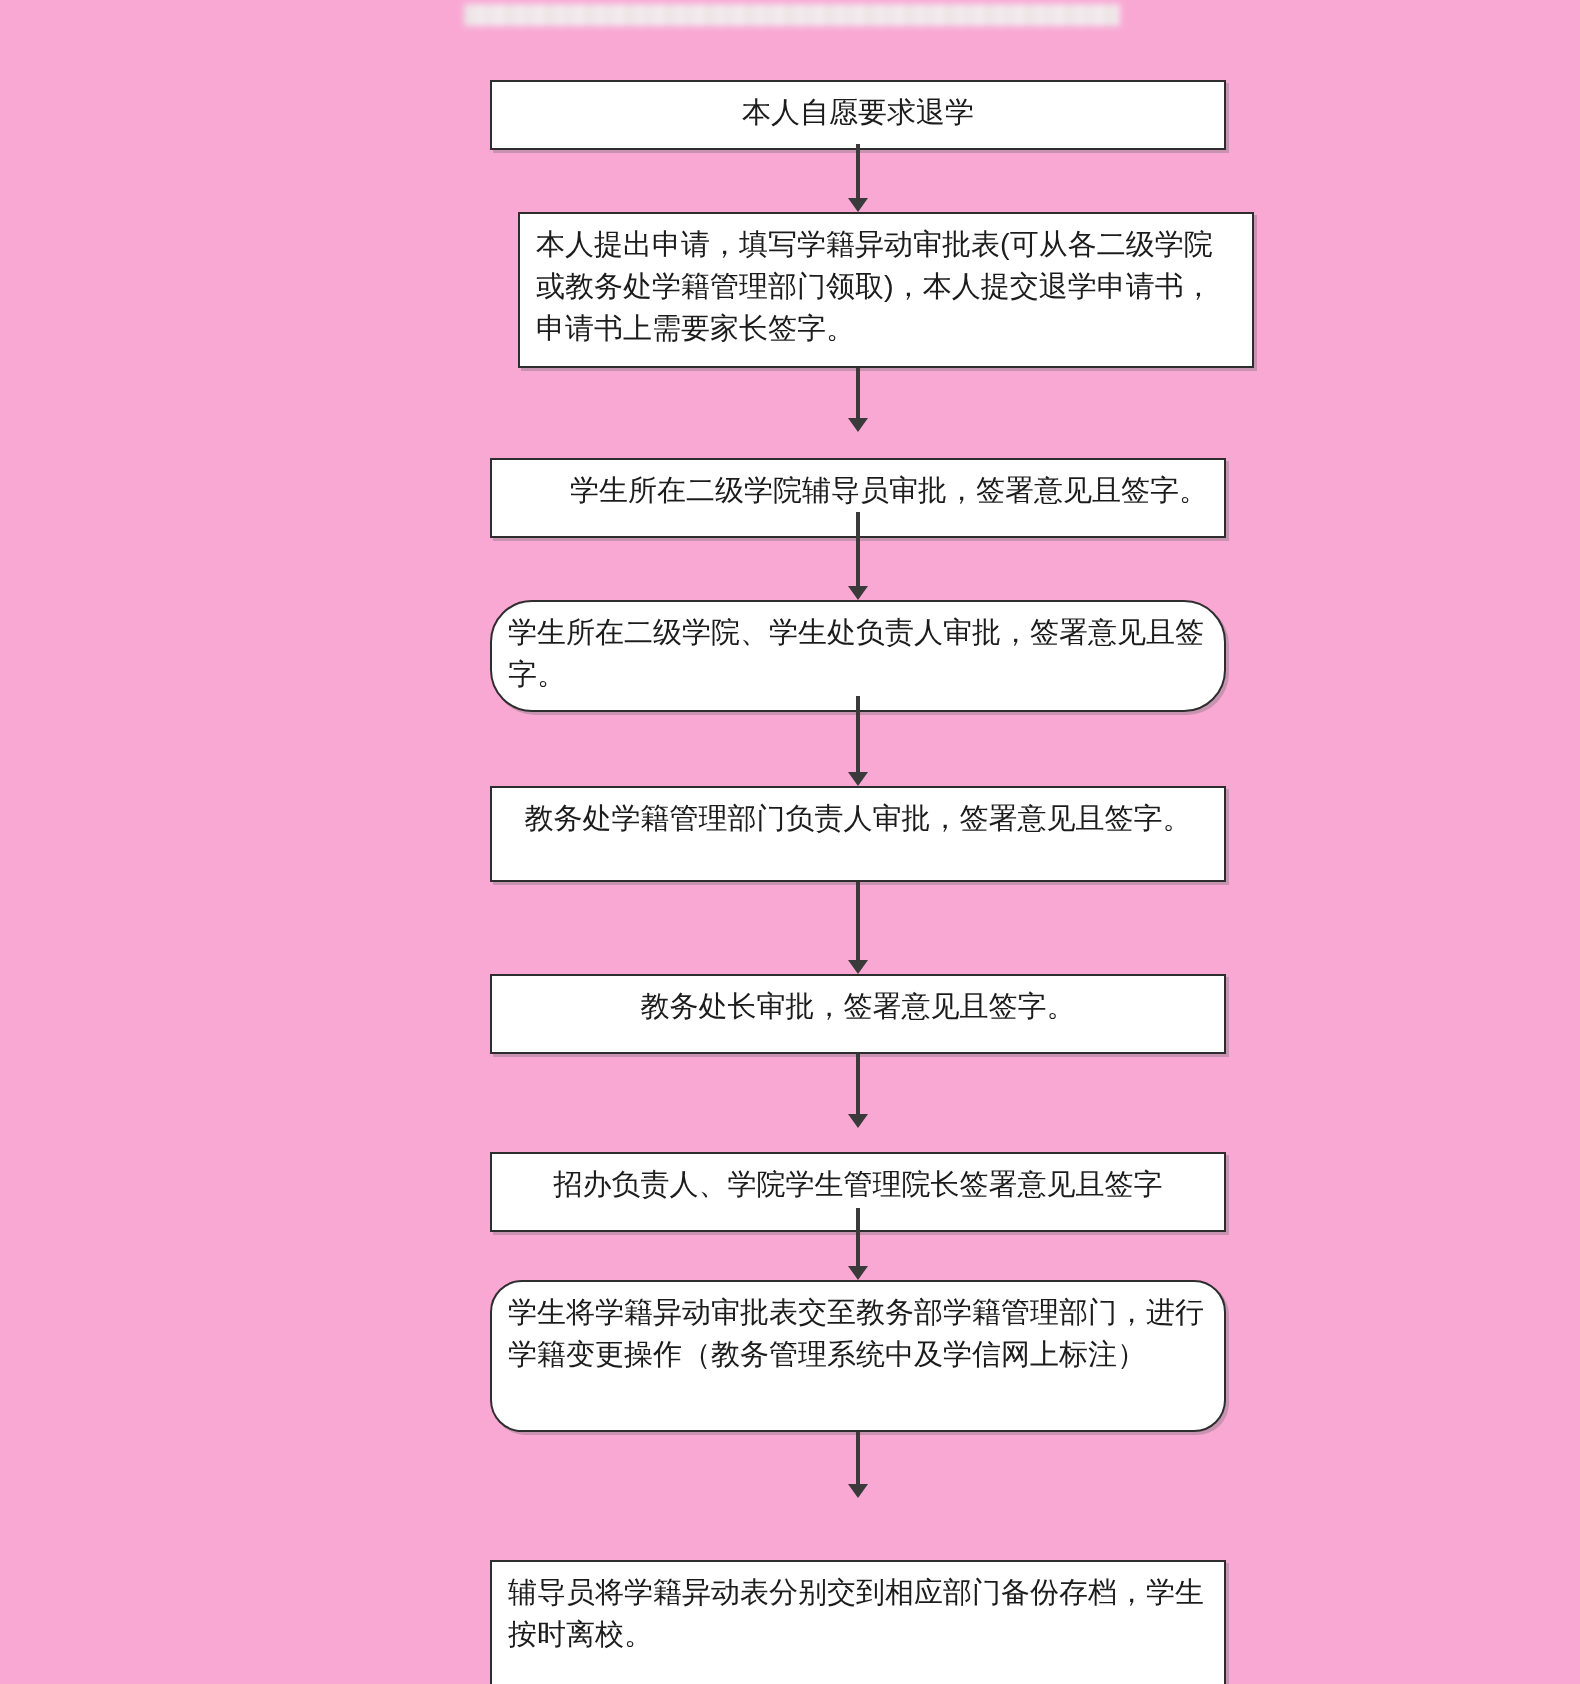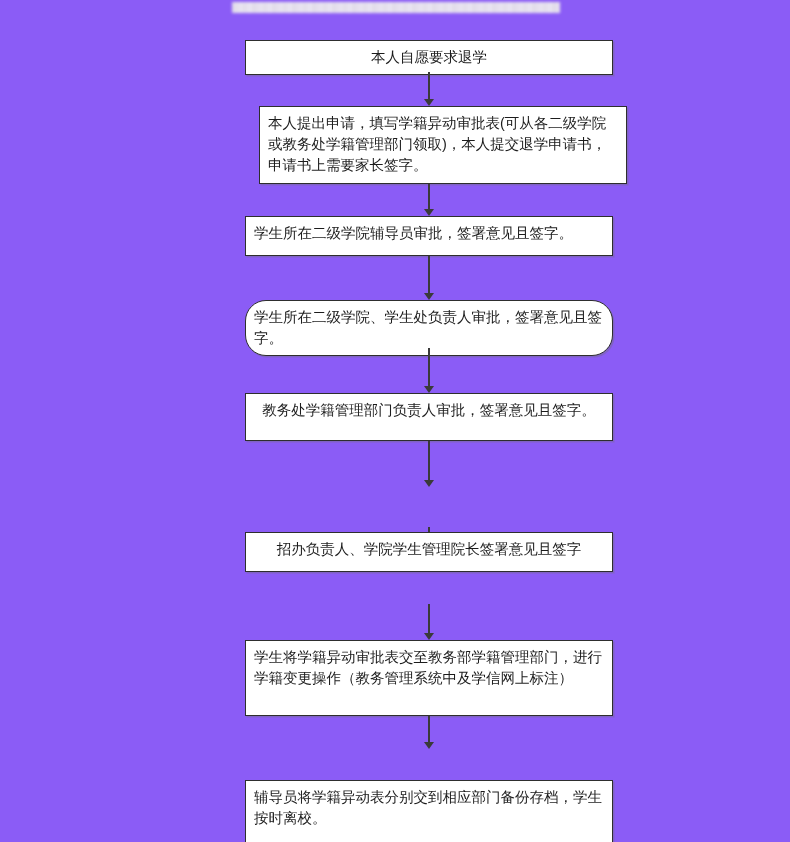--- a/index.html
+++ b/index.html
@@ -4,21 +4,21 @@
 <style>
   html, body {
     margin: 0;
     padding: 0;
     background: #ffffff;
   }
   .canvas {
     position: relative;
     width: 790px;
     height: 842px;
-    background: #8b5cf6;
+    background: #f9a8d4;
     overflow: hidden;
     font-family: "Liberation Sans", "DejaVu Sans", sans-serif;
   }
   
   .ghost-bar {
     position: absolute;
     left: 232px;
     top: 2px;
     width: 328px;
     height: 11px;
@@ -87,21 +87,21 @@
 
   <div class="node left" style="top:106px; min-height:78px;margin-left:14px;">
     <span class="node-text">本人提出申请，填写学籍异动审批表(可从各二级学院或教务处学籍管理部门领取)，本人提交退学申请书，申请书上需要家长签字。</span>
   </div>
 
   <div class="arrow" style="top:184px; height:32px;">
     <div class="arrow-line"></div>
     <div class="arrow-head"></div>
   </div>
 
-  <div class="node left" style="top:216px; min-height:40px;">
+  <div class="node left" style="top:229px; min-height:40px;justify-content:flex-end;">
     <span class="node-text">学生所在二级学院辅导员审批，签署意见且签字。</span>
   </div>
 
   <div class="arrow" style="top:256px; height:44px;">
     <div class="arrow-line"></div>
     <div class="arrow-head"></div>
   </div>
 
   <div class="node left" style="top:300px; min-height:48px;border-radius:21px;">
     <span class="node-text">学生所在二级学院、学生处负责人审批，签署意见且签字。</span>
@@ -114,36 +114,39 @@
 
   <div class="node center" style="top:393px; min-height:48px;font-family:Liberation Serif, serif;">
     <span class="node-text">教务处学籍管理部门负责人审批，签署意见且签字。</span>
   </div>
 
   <div class="arrow" style="top:441px; height:46px;">
     <div class="arrow-line"></div>
     <div class="arrow-head"></div>
   </div>
 
+  <div class="node center" style="top:487px; min-height:40px;">
+    <span class="node-text">教务处长审批，签署意见且签字。</span>
+  </div>
 
   <div class="arrow" style="top:527px; height:37px;">
     <div class="arrow-line"></div>
     <div class="arrow-head"></div>
   </div>
 
-  <div class="node center" style="top:532px; min-height:40px;">
+  <div class="node center" style="top:576px; min-height:40px;">
     <span class="node-text">招办负责人、学院学生管理院长签署意见且签字</span>
   </div>
 
   <div class="arrow" style="top:604px; height:36px;">
     <div class="arrow-line"></div>
     <div class="arrow-head"></div>
   </div>
 
-  <div class="node left" style="top:640px; min-height:76px;">
+  <div class="node left" style="top:640px; min-height:76px;border-radius:16px;">
     <span class="node-text">学生将学籍异动审批表交至教务部学籍管理部门，进行学籍变更操作（教务管理系统中及学信网上标注）</span>
   </div>
 
   <div class="arrow" style="top:716px; height:33px;">
     <div class="arrow-line"></div>
     <div class="arrow-head"></div>
   </div>
 
   <div class="node left" style="top:749px; min-height:68px;margin-top:31px;">
     <span class="node-text">辅导员将学籍异动表分别交到相应部门备份存档，学生按时离校。</span>

